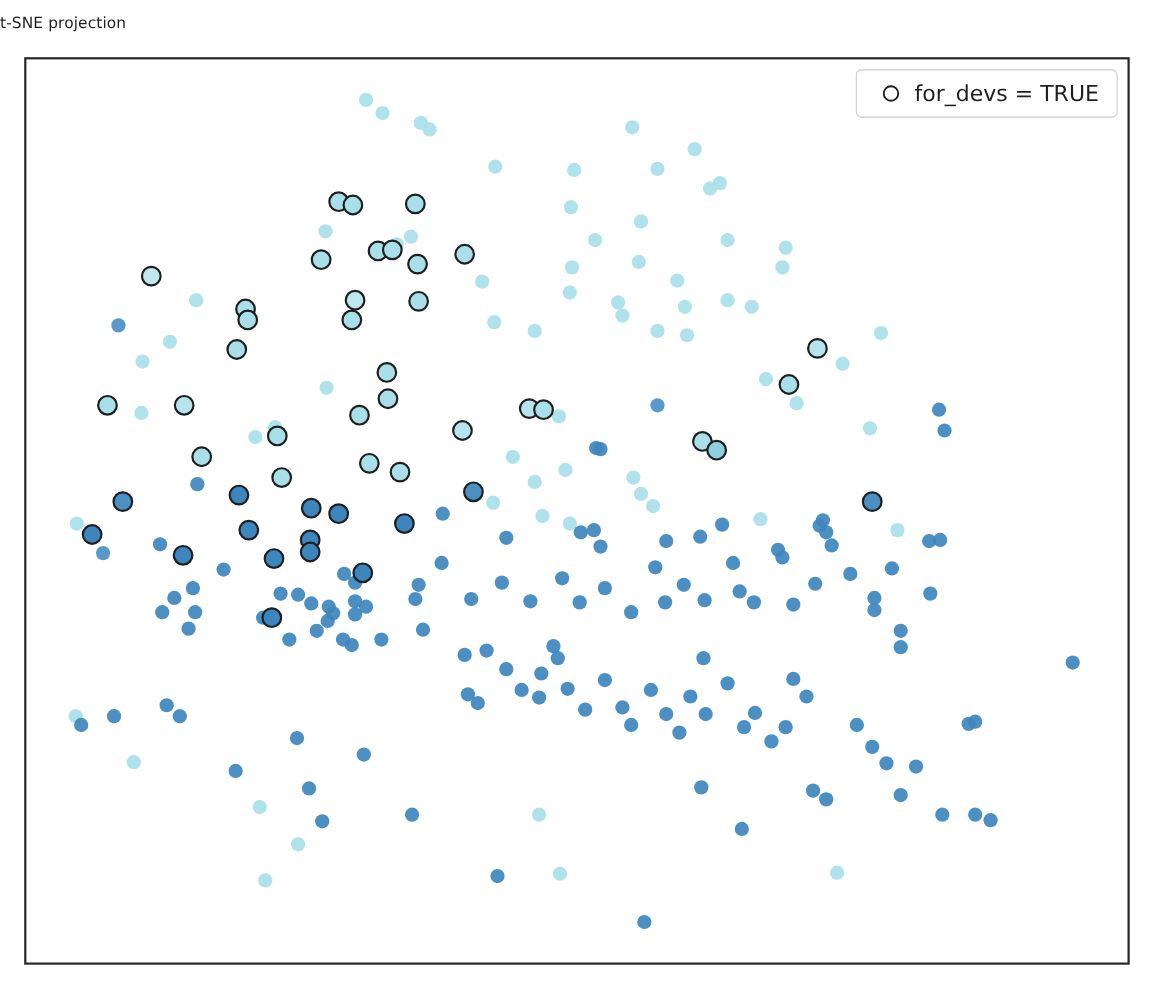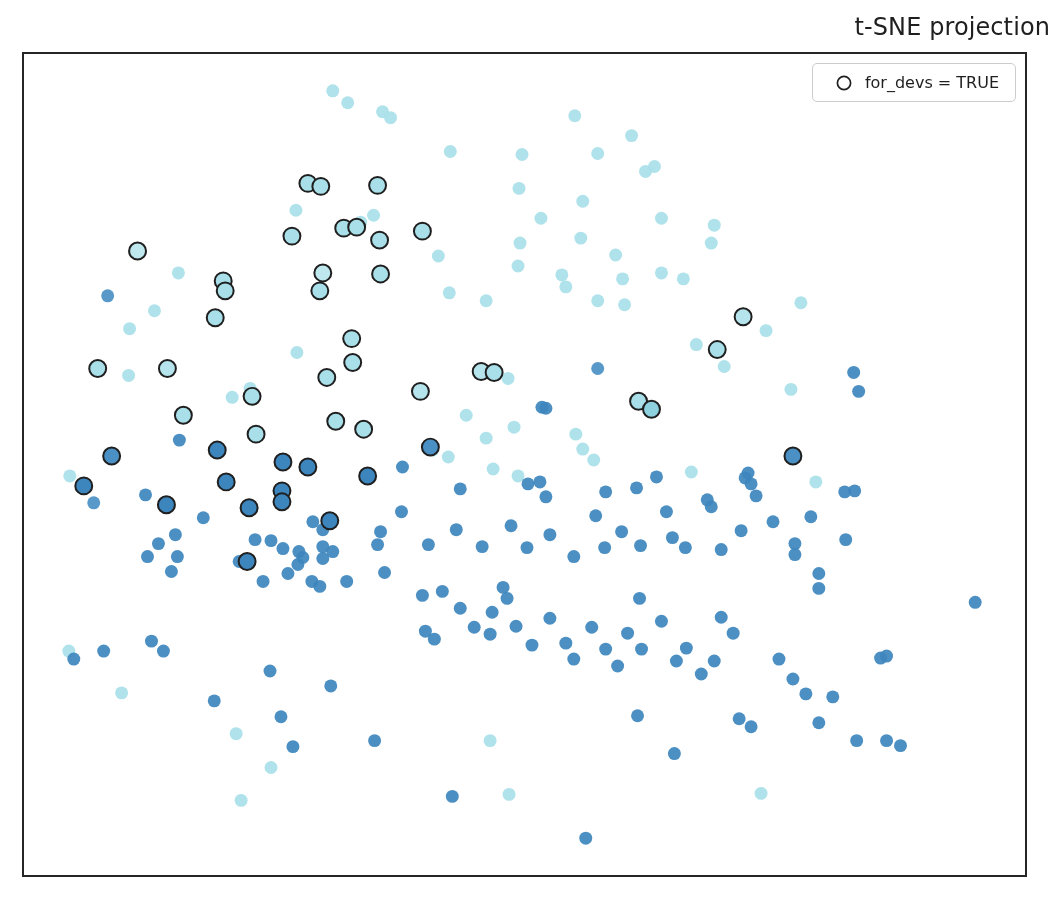--- a/index.html
+++ b/index.html
@@ -17,22 +17,22 @@
     position: relative;
     width: 1050px;
     height: 900px;
     background: #ffffff;
   }
   #chart-title {
     position: absolute;
     top: 13px;
     left: 0;
     width: 1050px;
-    text-align: right;
-    font-size: 24px;
+    text-align: left;
+    font-size: 14px;
     color: #1f1f1f;
     letter-spacing: 0.1px;
     user-select: none;
   }
   #plot-area {
     position: absolute;
     left: 22px;
     top: 52px;
     width: 1005px;
     height: 825px;
@@ -64,21 +64,21 @@
   }
   #legend-box .legend-marker {
     width: 34px;
     display: flex;
     justify-content: center;
     align-items: center;
     flex: none;
   }
   #legend-box .legend-marker svg { display: block; }
   #legend-label {
-    font-size: 16px;
+    font-size: 20px;
     color: #1f1f1f;
     margin-left: 4px;
     white-space: nowrap;
     user-select: none;
   }
 </style>
 </head>
 <body>
 
 <div id="figure">

